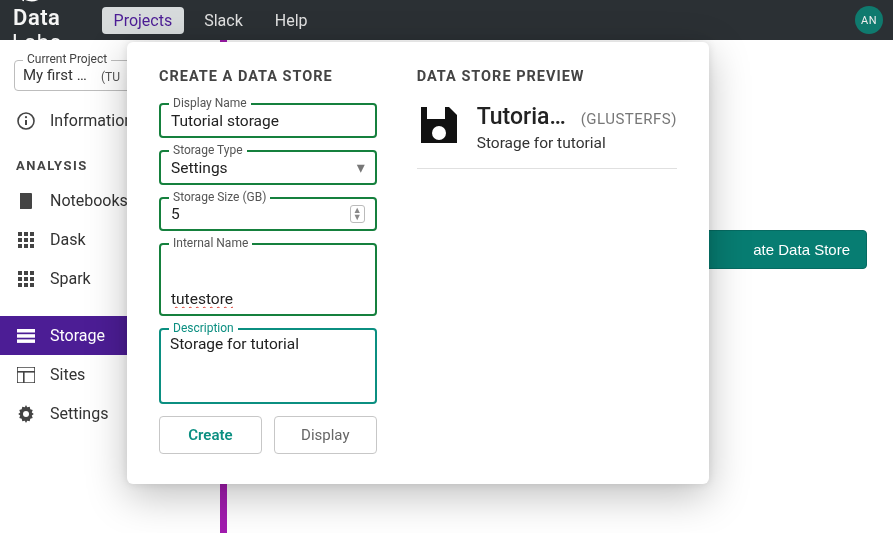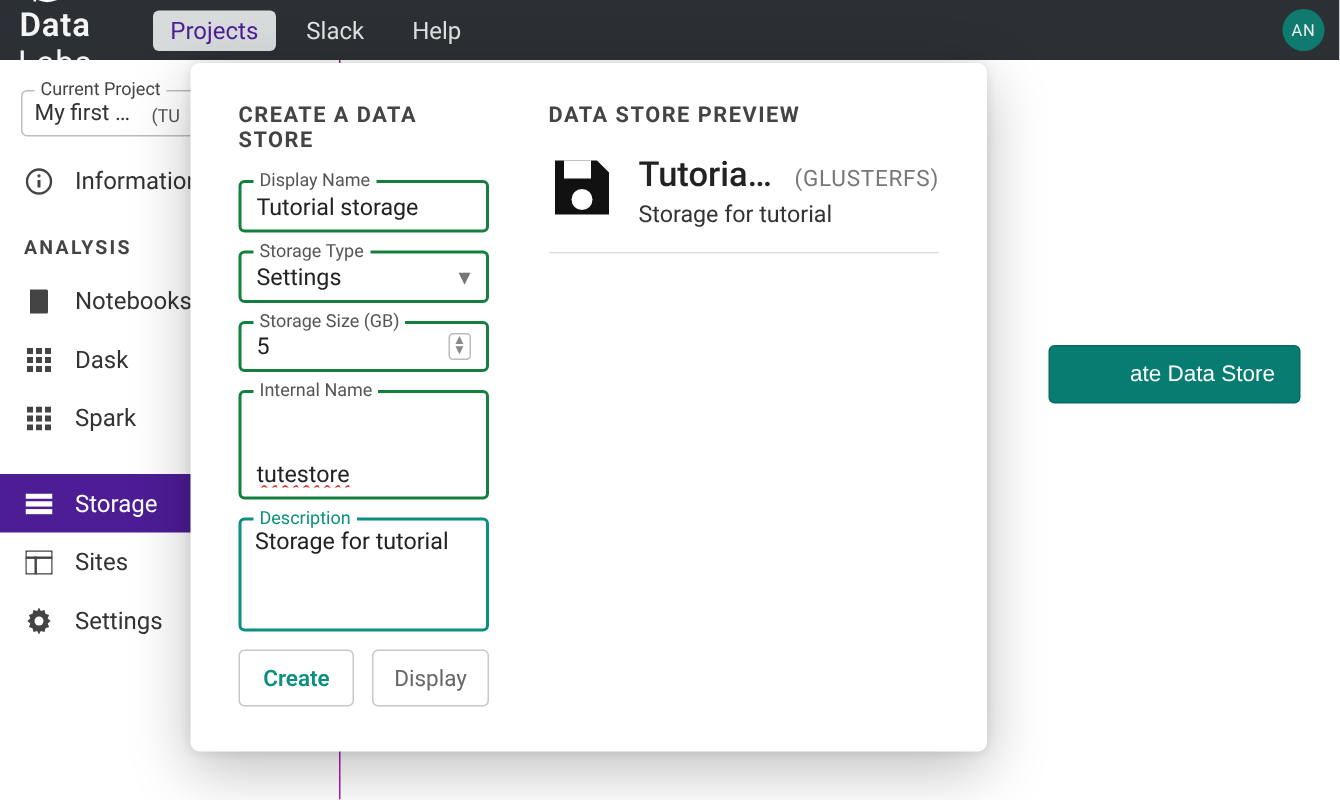--- a/index.html
+++ b/index.html
@@ -6,33 +6,33 @@
   html, body { width: 893px; height: 533px; font-family: -apple-system, BlinkMacSystemFont, "Segoe UI", Roboto, Helvetica, Arial, sans-serif; overflow: hidden; background: #fff; }
   .topbar { background: #2b3034; height: 40px; display: flex; align-items: center; color: #f5f5f5; padding: 0 10px; }
   .brand { display: flex; align-items: center; font-size: 22px; font-weight: 600; letter-spacing: 0.5px; padding-left: 2px; flex-direction: column; }
   .brand .thin { font-weight: 400; }
   .brand svg { margin-right: 6px; }
   .top-links { display: flex; align-items: center; margin-left: 40px; gap: 8px; }
   .top-link { color: #e0e0e0; font-size: 16px; padding: 4px 12px; border-radius: 4px; cursor: pointer; }
   .top-link.active { background: #d7dbdc; color: #4c1d95; }
   .avatar { margin-left: auto; width: 28px; height: 28px; border-radius: 50%; background: #0f7a6e; color: #eeeeee; display: flex; align-items: center; justify-content: center; font-size: 11px; letter-spacing: 0.5px; }
   .main { display: flex; height: calc(100% - 40px); position: relative; }
-  .sidebar { width: 227px; border-right: 1px solid #a21caf; padding-top: 14px; background: #fff; }
+  .sidebar { width: 227px; border-right: 7px solid #a21caf; padding-top: 14px; background: #fff; }
   .project-box { border: 1px solid #bdbdbd; border-radius: 4px; margin: 6px 14px 10px 14px; padding: 4px 8px 6px 8px; position: relative; }
   .project-box .lbl { position: absolute; top: -9px; left: 8px; background: #fff; padding: 0 4px; font-size: 12px; color: #444; }
   .project-box .val { font-size: 15px; color: #333; display: inline-block; max-width: 70px; white-space: nowrap; overflow: hidden; text-overflow: ellipsis; vertical-align: bottom; }
   .project-box .suffix { font-size: 12px; color: #555; vertical-align: bottom; margin-left: 4px; }
   .side-item { display: flex; align-items: center; gap: 14px; padding: 10px 16px; font-size: 16px; color: #333; cursor: pointer; }
   .side-item .icon { width: 20px; display: flex; justify-content: center; }
   .side-section-label { font-size: 13px; letter-spacing: 1.5px; color: #444; font-weight: 700; padding: 18px 16px 8px 16px; }
   .side-item.active { background: #4c1d95; color: #fff; }
   .side-item.active svg path, .side-item.active svg rect, .side-item.active svg circle { fill: #fff; }
   .content { flex: 1; position: relative; }
   .create-btn { position: absolute; top: 190px; right: 26px; background: #077d72; color: #fff; border: 1px solid #066b62; border-radius: 4px; padding: 10px 16px; font-size: 15px; cursor: pointer; }
-  .modal { position: absolute; left: 127px; top: 42px; width: 531px; background: #fff; border-radius: 6px; box-shadow: 0 12px 40px rgba(0,0,0,0.25), 0 0 8px rgba(0,0,0,0.1); padding: 26px 32px 30px 32px; pointer-events: auto; display: flex; gap: 40px; }
+  .modal { position: absolute; left: 127px; top: 42px; width: 582px; background: #fff; border-radius: 6px; box-shadow: 0 12px 40px rgba(0,0,0,0.25), 0 0 8px rgba(0,0,0,0.1); padding: 26px 32px 30px 32px; pointer-events: auto; display: flex; gap: 40px; }
   .modal h2 { font-size: 14.5px; letter-spacing: 1px; color: #444; font-weight: 700; margin-bottom: 18px; }
   .form-col { width: 250px; }
   .field { border: 2px solid #15803d; border-radius: 4px; padding: 6px 10px 6px 10px; margin-bottom: 12px; position: relative; }
   .field.focused { border: 2px solid #0b8f81; padding: 5px 9px 5px 9px; }
   .field .flabel { position: absolute; top: -9px; left: 8px; background: #fff; padding: 0 4px; font-size: 12px; color: #555; }
   .field.focused .flabel { color: #0b8f81; }
   .field input, .field textarea, .field .select-val { border: none; outline: none; width: 100%; font-size: 15.5px; font-family: inherit; background: transparent; resize: none; color: #222; }
   .field textarea { height: 58px; }
   .select-row { display: flex; align-items: center; justify-content: space-between; }
   .chev { color: #777; }

